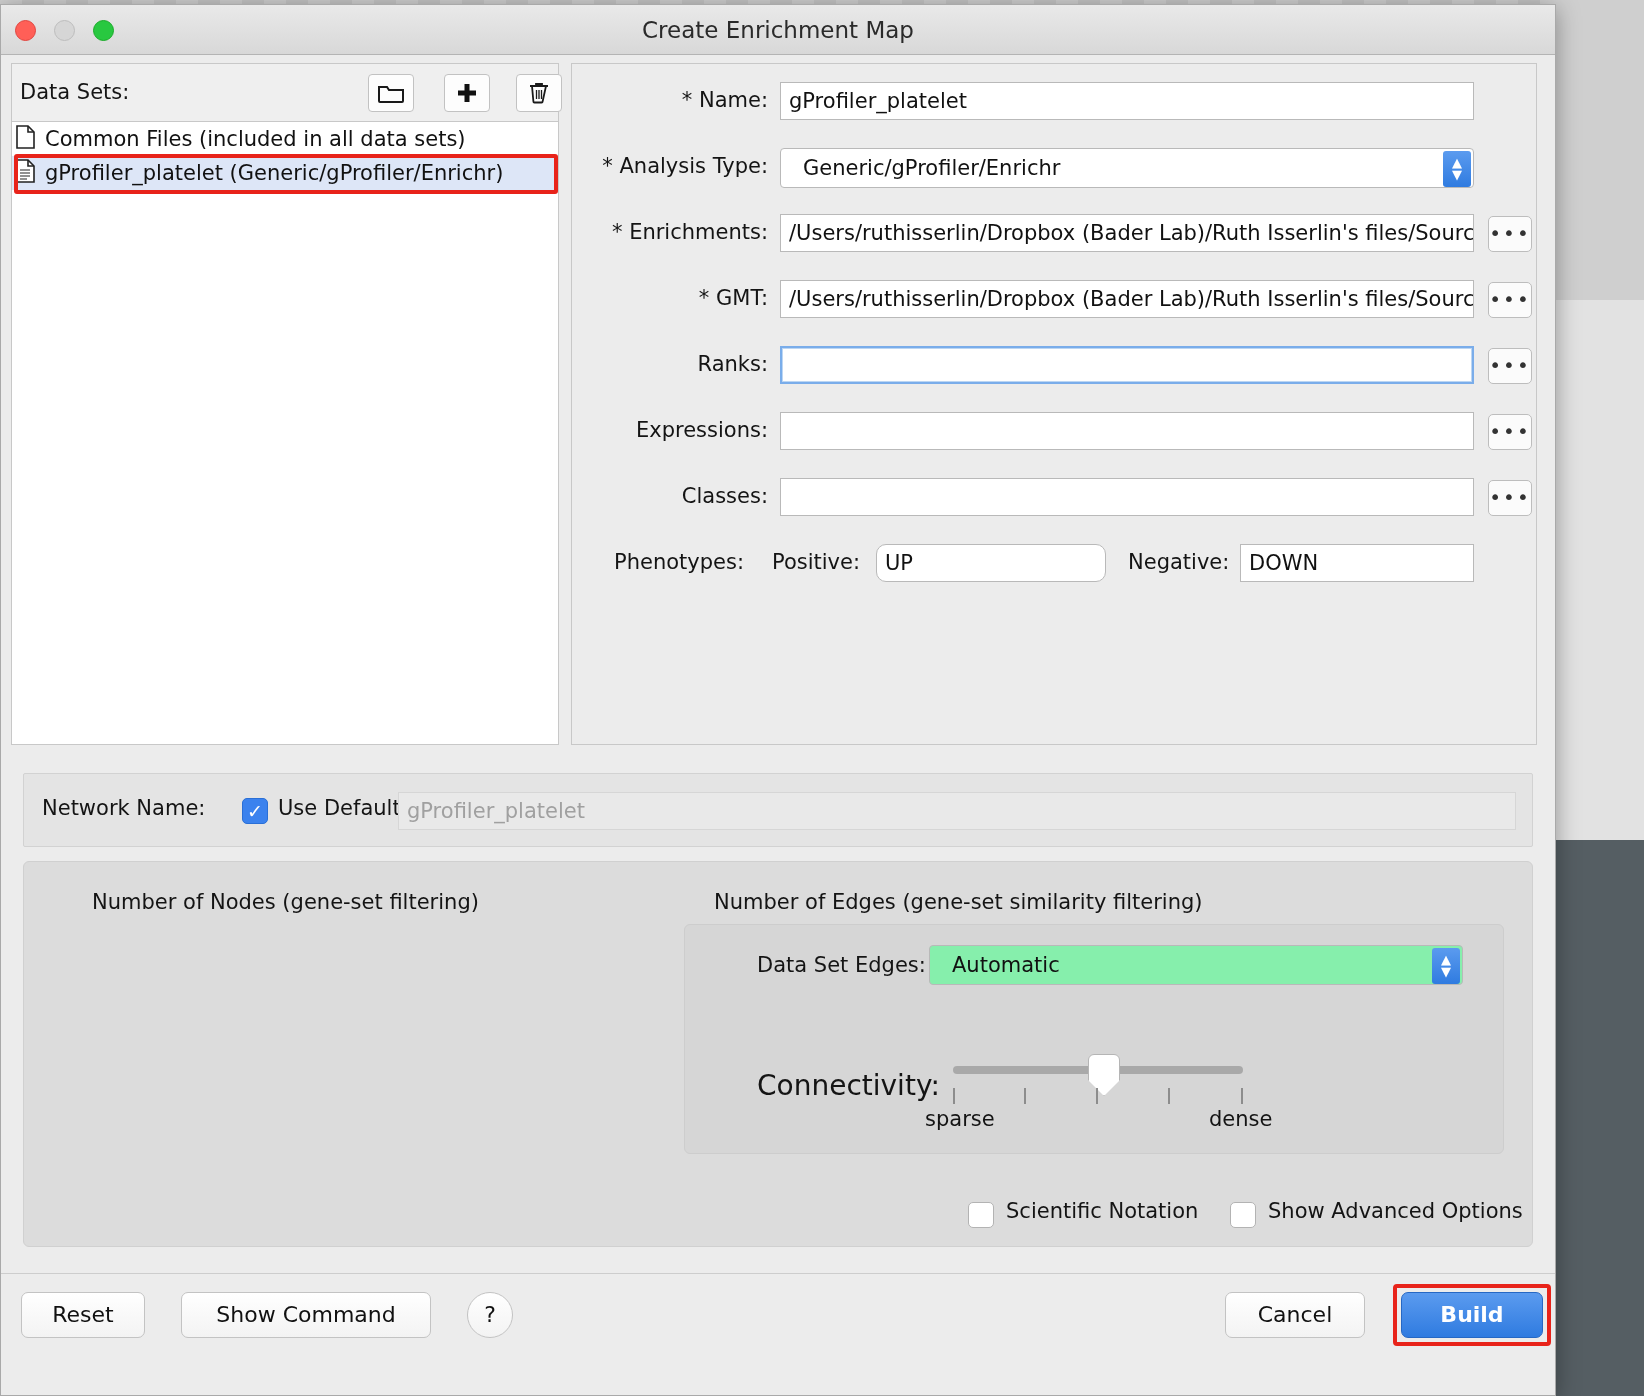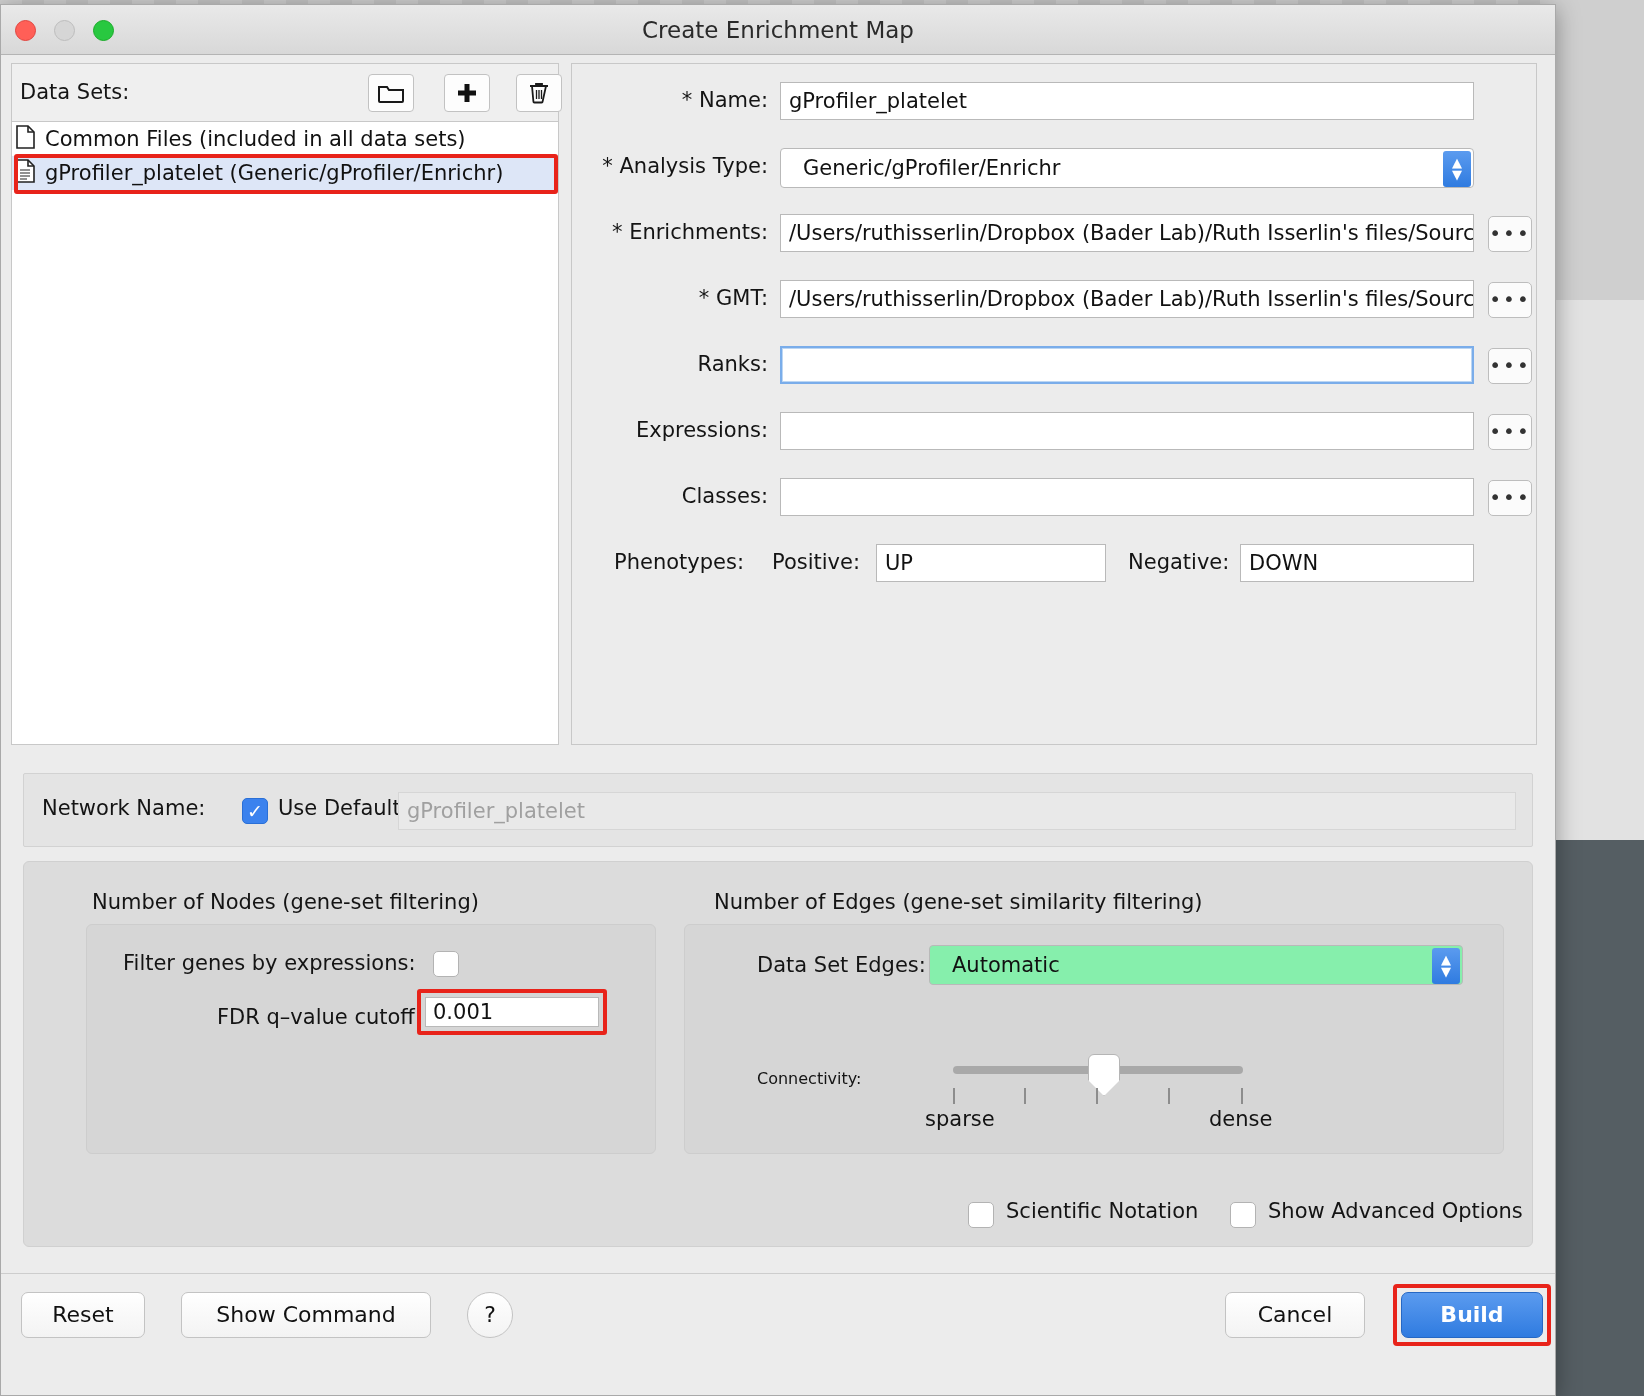--- a/index.html
+++ b/index.html
@@ -190,21 +190,21 @@
     position:absolute; left:244px; top:20px; width:534px; height:40px;
     background:#86efac; border:1px solid #b9b9b9; border-radius:4px;
     font-size:21px; color:#111; line-height:38px; padding-left:22px;
   }
   #dse-combo .arrows {
     position:absolute; right:2px; top:2px; width:28px; height:36px;
     background:linear-gradient(#5b9bef,#2f7be0); border-radius:3px;
     display:flex; flex-direction:column; align-items:center; justify-content:center;
     color:#fff; font-size:13px; line-height:12px;
   }
-  #conn-lbl { position:absolute; left:72px; top:144px; font-size:16px; color:#141414; }
+  #conn-lbl { position:absolute; left:72px; top:144px; font-size:28px; color:#141414; }
   #slider { position:absolute; left:268px; top:125px; width:290px; height:60px; }
   #slider .track {
     position:absolute; left:0; top:16px; width:290px; height:8px;
     background:#a9a9a9; border-radius:4px;
   }
   #slider .thumb {
     position:absolute; left:135px; top:4px; width:32px; height:42px;
     background:#fff; border:1px solid #b5b5b5;
     border-radius:6px 6px 4px 4px;
     clip-path: polygon(0 0,100% 0,100% 62%,50% 100%,0 62%);
@@ -376,44 +376,37 @@
 
       <div class="frow">
         <span class="flabel">Classes:</span>
         <div class="ftext" style="top:8px;"></div>
         <div class="dotsbtn" style="top:10px;">•••</div>
       </div>
 
       <div id="phenorow">
         <span class="plab" style="left:42px;">Phenotypes:</span>
         <span class="plab" style="left:200px;text-align:right;">Positive:</span>
-        <div class="pin" style="left:304px;width:230px;">UP</div>
+        <div class="pin" style="left:304px;width:230px;border-radius:10px;">UP</div>
         <span class="plab" style="left:556px;">Negative:</span>
         <div class="pin" style="left:668px;width:234px;">DOWN</div>
       </div>
     </div>
   </div>
 
   <div id="netbar">
     <span class="lab">Network Name:</span>
     <span class="cbx">✓</span>
     <span class="cbl">Use Default</span>
     <div class="nmfield" placeholder="gProfiler_platelet">gProfiler_platelet</div>
   </div>
 
   <div id="filters">
 
     <span class="grpttl" id="nodes-title">Number of Nodes (gene-set filtering)</span>
-    <div class="grpbox" id="nodes-box">
-      <span id="fge-lbl">Filter genes by expressions:</span>
-      <span id="fge-cb"></span>
-      <span id="fdr-lbl">FDR q–value cutoff:</span>
-      <div id="fdr-hl"></div>
-      <div id="fdr-in">0.001</div>
-    </div>
 
     <span class="grpttl" id="edges-title">Number of Edges (gene-set similarity filtering)</span>
     <div class="grpbox" id="edges-box">
       <span id="dse-lbl">Data Set Edges:</span>
       <div id="dse-combo">
         <span>Automatic</span>
         <span class="arrows">
             <span>▲</span>
             <span>▼</span>
           </span>

